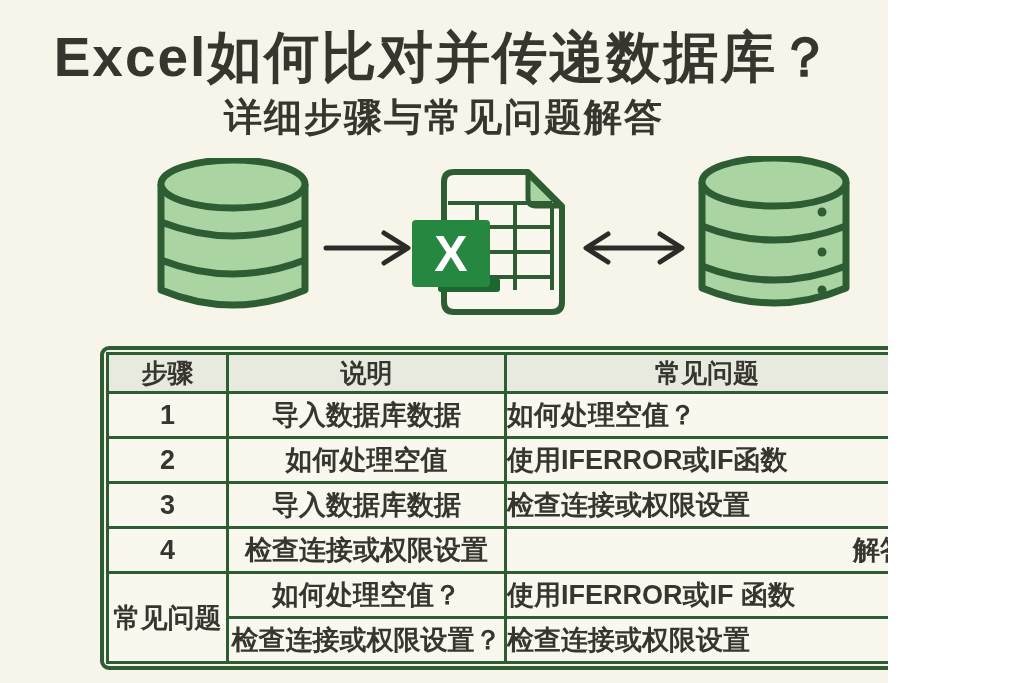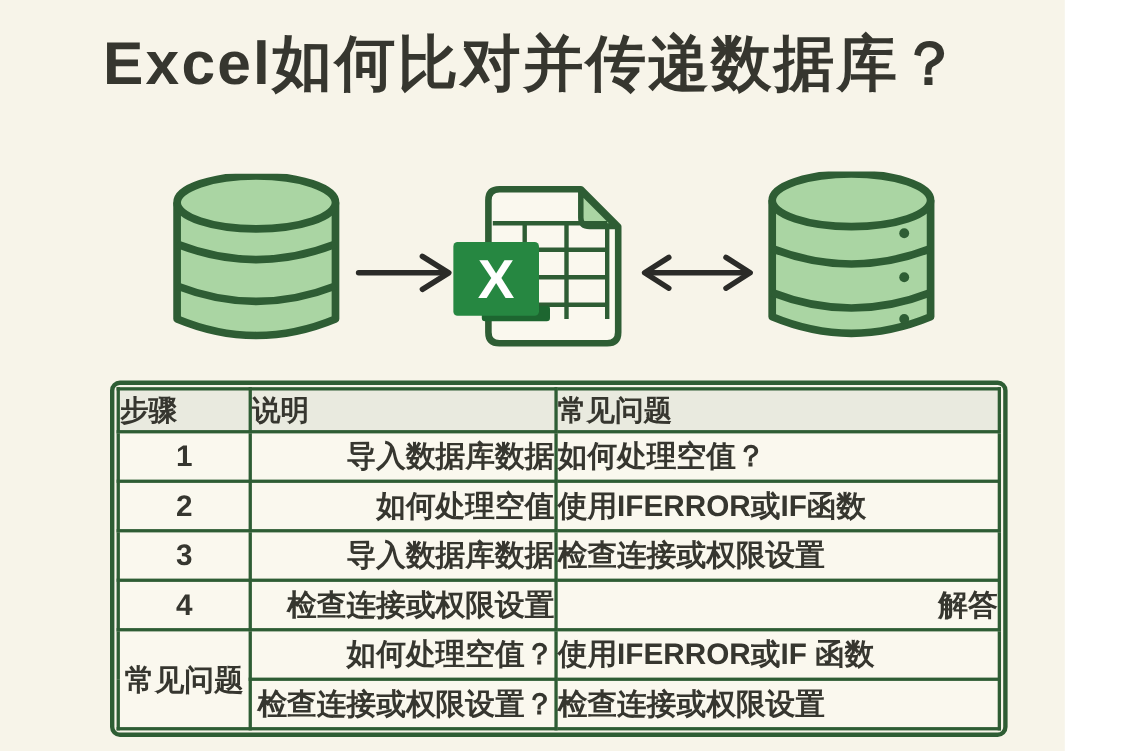--- a/index.html
+++ b/index.html
@@ -8,21 +8,21 @@
     --border-green:#2e5d34;
     --fill-green:#aad5a3;
     --excel-green:#268741;
     --excel-dark:#1d6630;
     --header-bg:#e9eadf;
     --cell-bg:#faf8ee;
     --arrow:#2b2b28;
   }
   html,body{margin:0;padding:0;}
   .canvas{
-    position:relative;width:968px;height:683px;background:var(--bg);
+    position:relative;width:888px;height:683px;background:var(--bg);
     font-family:"Liberation Sans","DejaVu Sans",sans-serif;color:var(--text);
     overflow:hidden;
   }
   .title{
     position:absolute;top:26px;left:0;width:100%;text-align:center;
     font-size:55px;font-weight:bold;letter-spacing:2px;line-height:62px;
   }
   .subtitle{
     position:absolute;top:94px;left:0;width:100%;text-align:center;
     font-size:38px;font-weight:bold;letter-spacing:2px;line-height:46px;
@@ -43,33 +43,34 @@
     border:4px solid var(--border-green);border-radius:9px;padding:2px;
     background:var(--bg);
   }
   table.steps{border-collapse:collapse;width:100%;table-layout:fixed;}
   table.steps td,table.steps th{
     border:3px solid var(--border-green);
     background:var(--cell-bg);
     font-size:27px;font-weight:bold;color:var(--text);
     padding:0;
   }
-  table.steps th{height:36px;background:var(--header-bg);text-align:left;font-size:26px;}
+  table.steps th{height:36px;background:var(--header-bg);text-align:center;font-size:26px;}
   table.steps td{height:42px;}
   td.c-step{text-align:center;font-size:26px;}
-  td.c-desc{text-align:right;padding-left:16px;}
+  td.c-desc{text-align:center;padding-left:16px;}
   td.c-faq{text-align:left;padding-left:24px;}
   td.c-faq.centered{text-align:right;padding-left:0;}
 </style>
 </head>
 <body>
 
 <div class="canvas">
 
   <div class="title">Excel如何比对并传递数据库？</div>
+  <div class="subtitle">详细步骤与常见问题解答</div>
 
   <svg class="diag" style="left:155px;top:158px;" width="160" height="164" viewBox="0 0 160 164">
     <path class="db-body" d="M6 26 L6 132 Q78 162 150 132 L150 26"></path>
     <ellipse class="db-body" cx="78" cy="26" rx="72" ry="24"></ellipse>
     <path class="db-line" d="M6 64 Q78 92 150 64"></path>
     <path class="db-line" d="M6 102 Q78 130 150 102"></path>
   </svg>
 
   <svg class="diag" style="left:322px;top:228px;" width="92" height="40" viewBox="0 0 92 40">
     <path class="arrow-line" d="M4 20 H82"></path>

